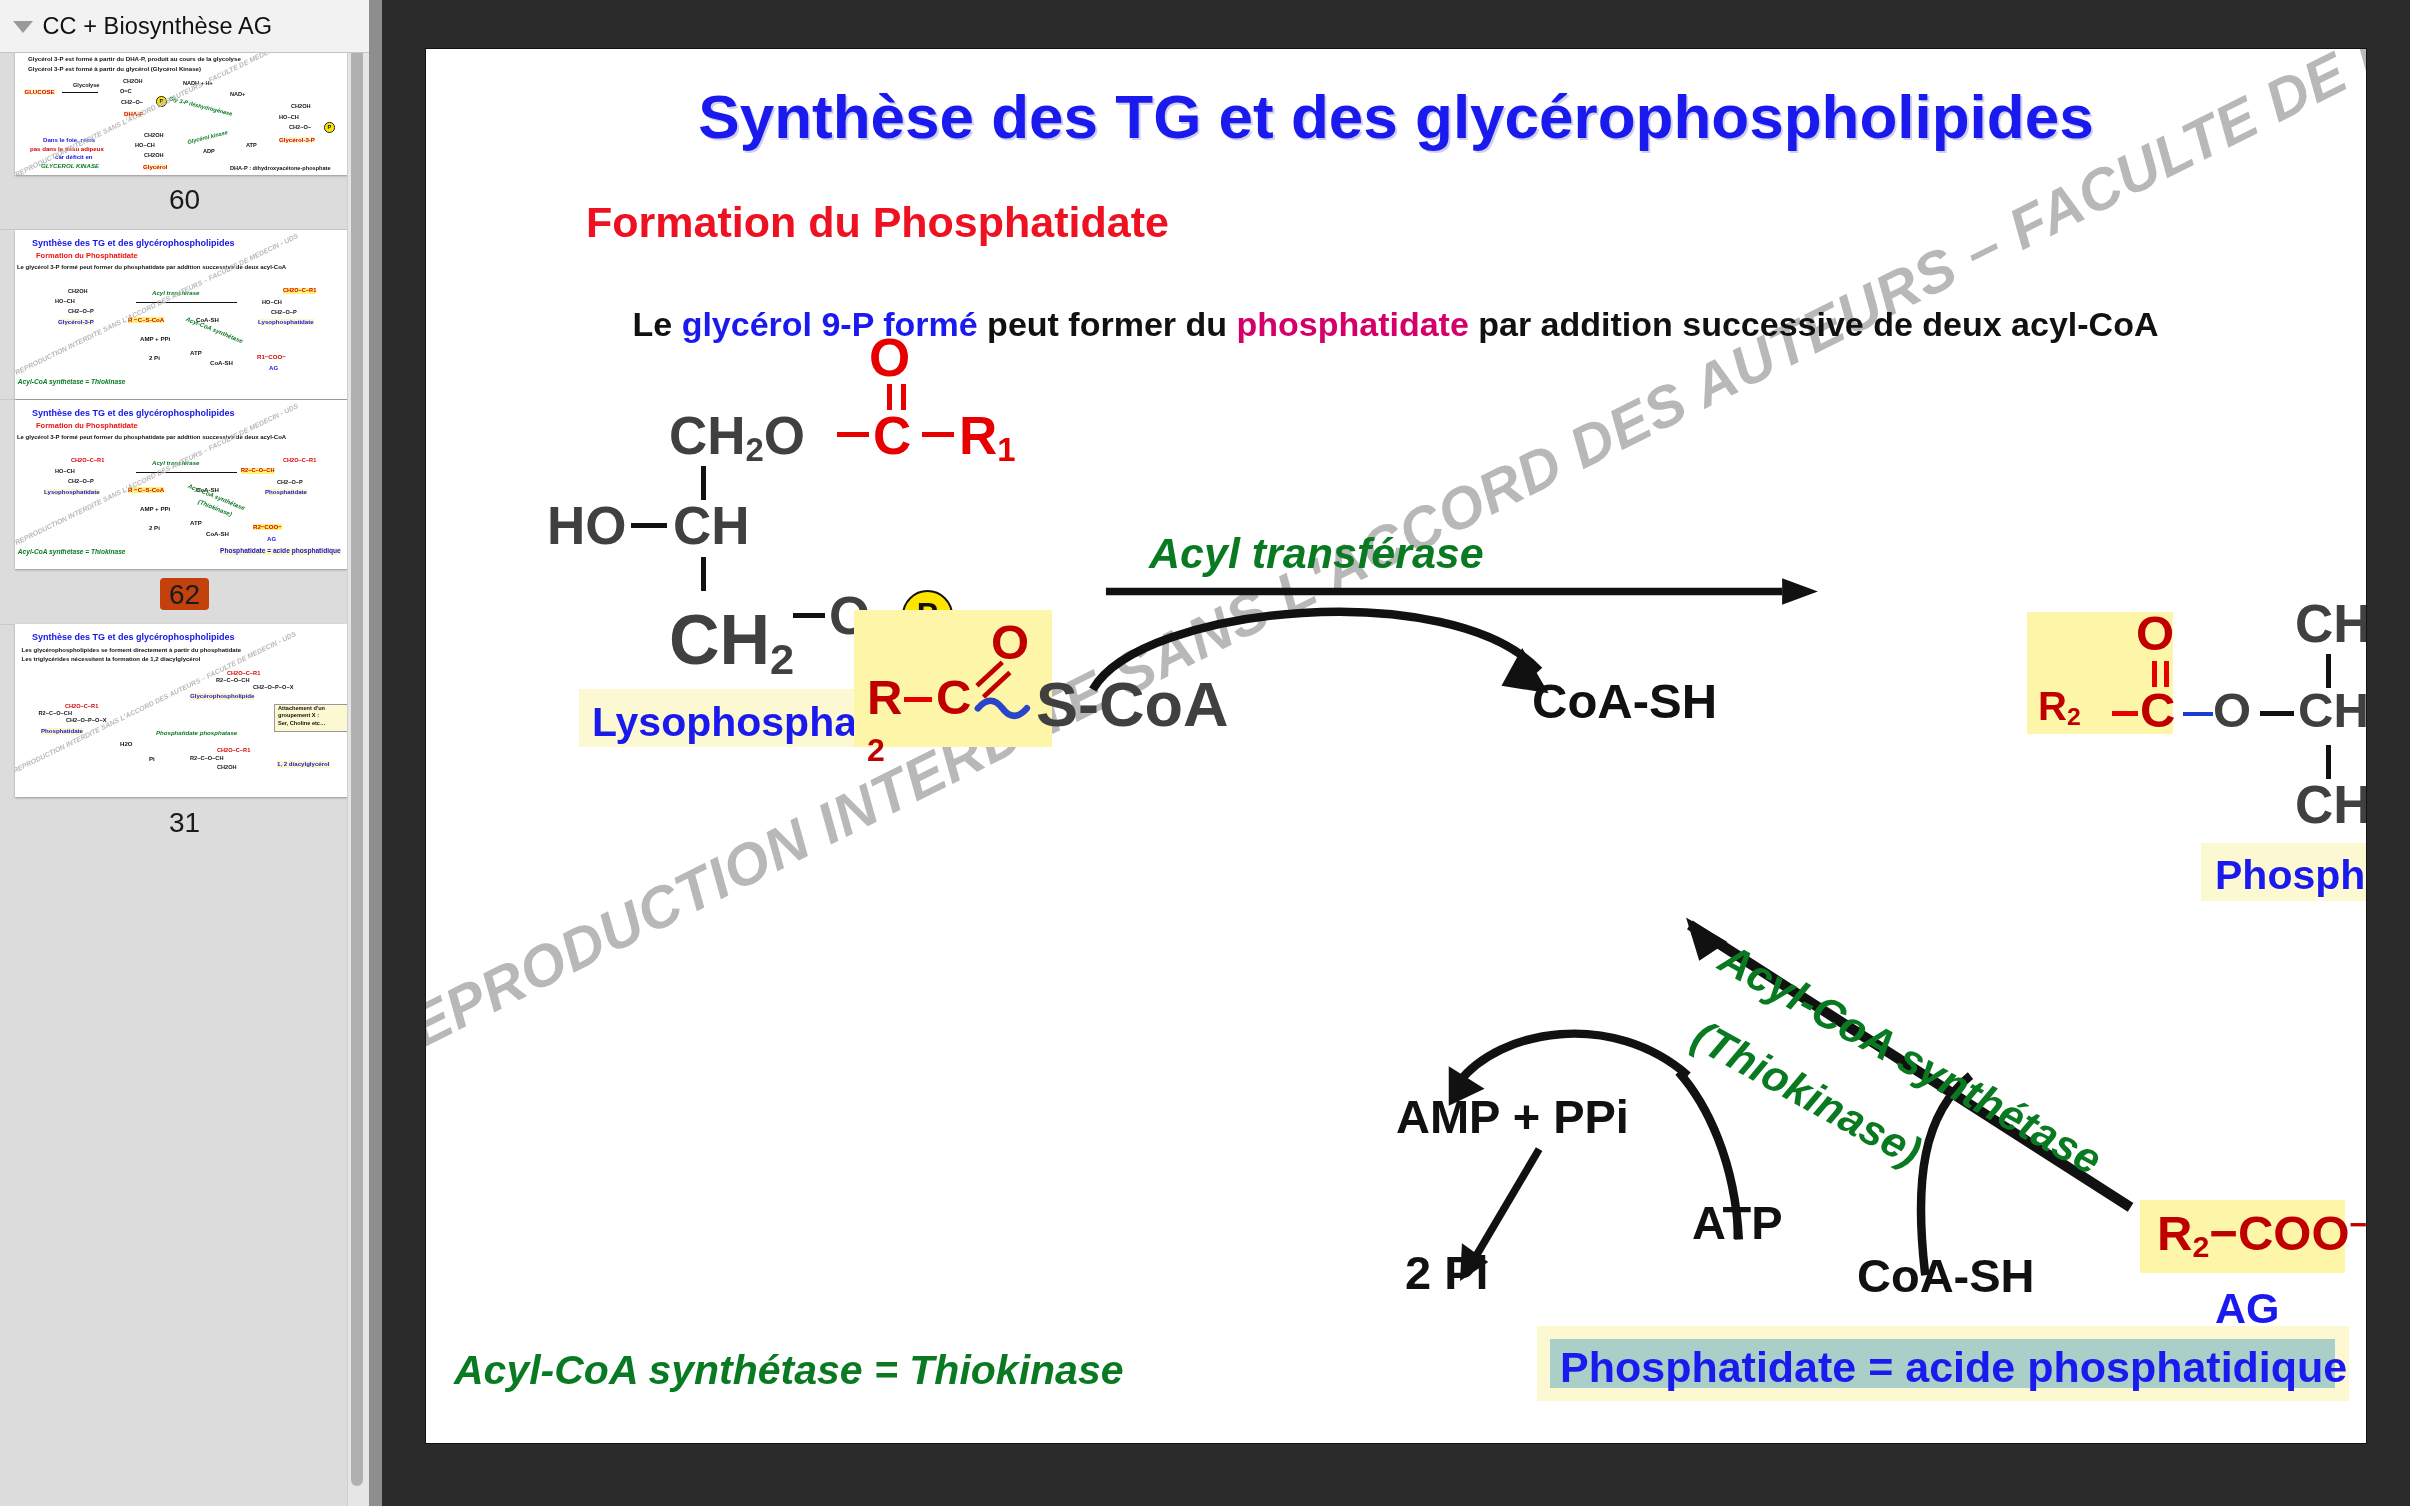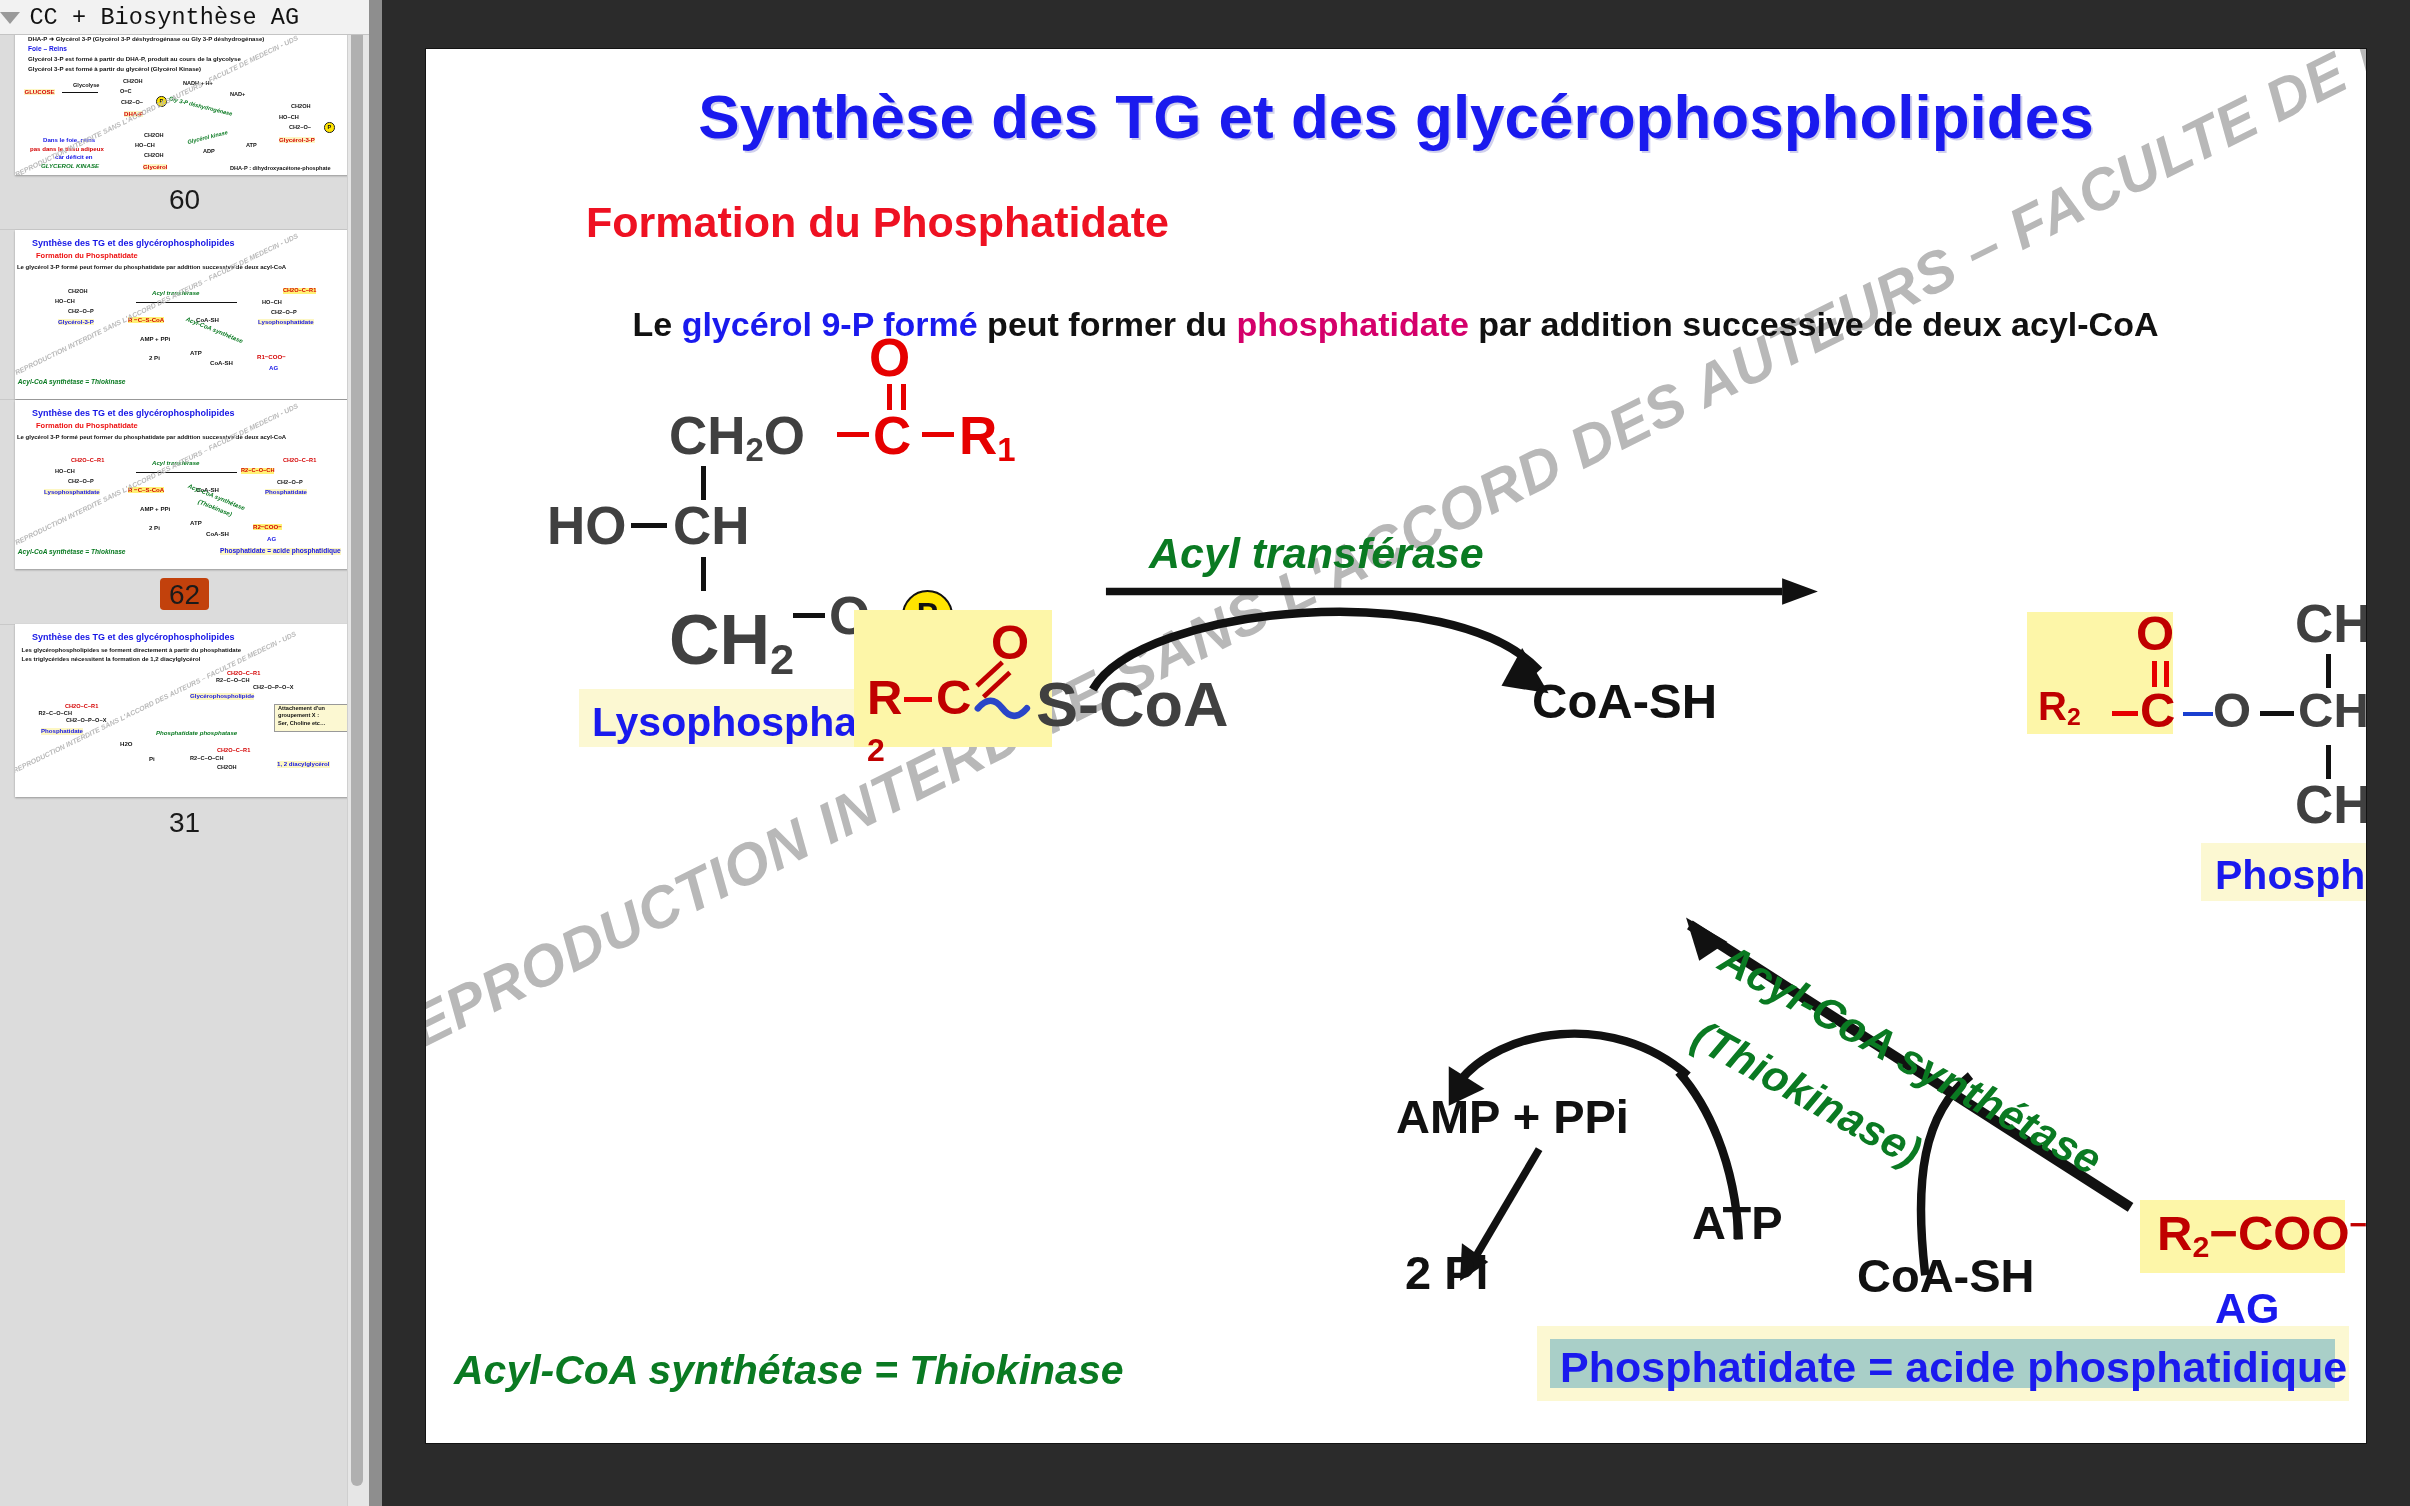--- a/index.html
+++ b/index.html
@@ -10,24 +10,24 @@
     -webkit-font-smoothing:antialiased;
   }
   .app{position:relative;width:2411px;height:1507px;}
 
   
   .sidebar{
     position:absolute;left:0;top:0;width:369px;height:1507px;
     background:#dcdcdc;overflow:hidden;
   }
   .sb-header{
-    position:absolute;left:0;top:0;width:369px;height:35px;
+    position:absolute;left:0;top:0;width:369px;height:53px;
     background:#f2f2f2;border-bottom:0.9px solid #c4c4c4;
-    display:flex;align-items:center;gap:9.4px;
-    box-sizing:border-box;z-index:6;font-family:Liberation Mono, monospace;
+    display:flex;align-items:center;gap:9.4px;padding-left:13px;
+    box-sizing:border-box;z-index:6;
   }
   .disclosure{
     width:0;height:0;border-left:10.4px solid transparent;
     border-right:10.4px solid transparent;border-top:12.2px solid #9a9a9a;
     margin-top:1.9px;
   }
   .sb-header-title{font-size:23.5px;color:#111;letter-spacing:0.1px;}
 
   .thumb-list{position:absolute;left:0;top:0;width:369px;}
   .thumb-block{position:relative;width:369px;}

